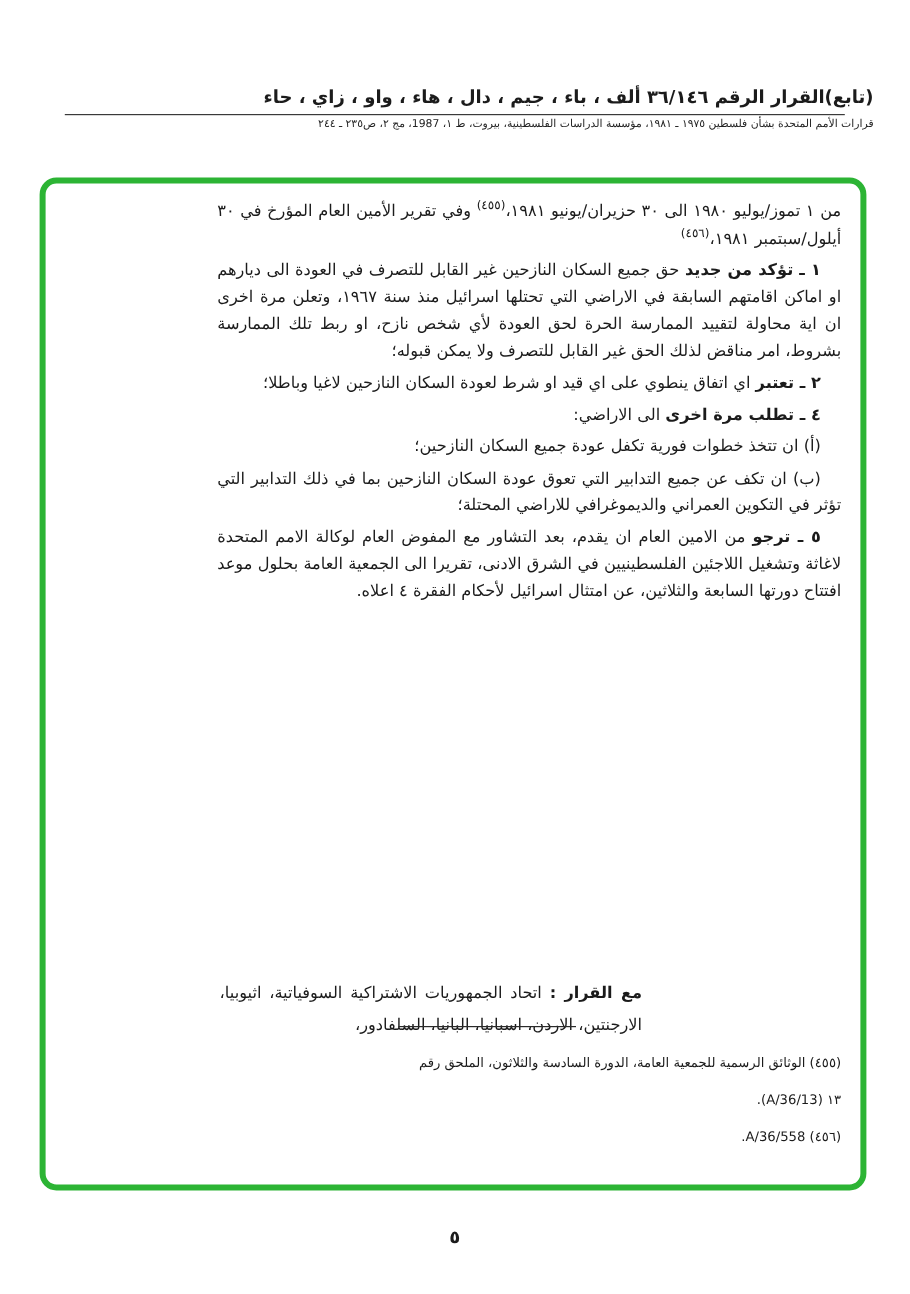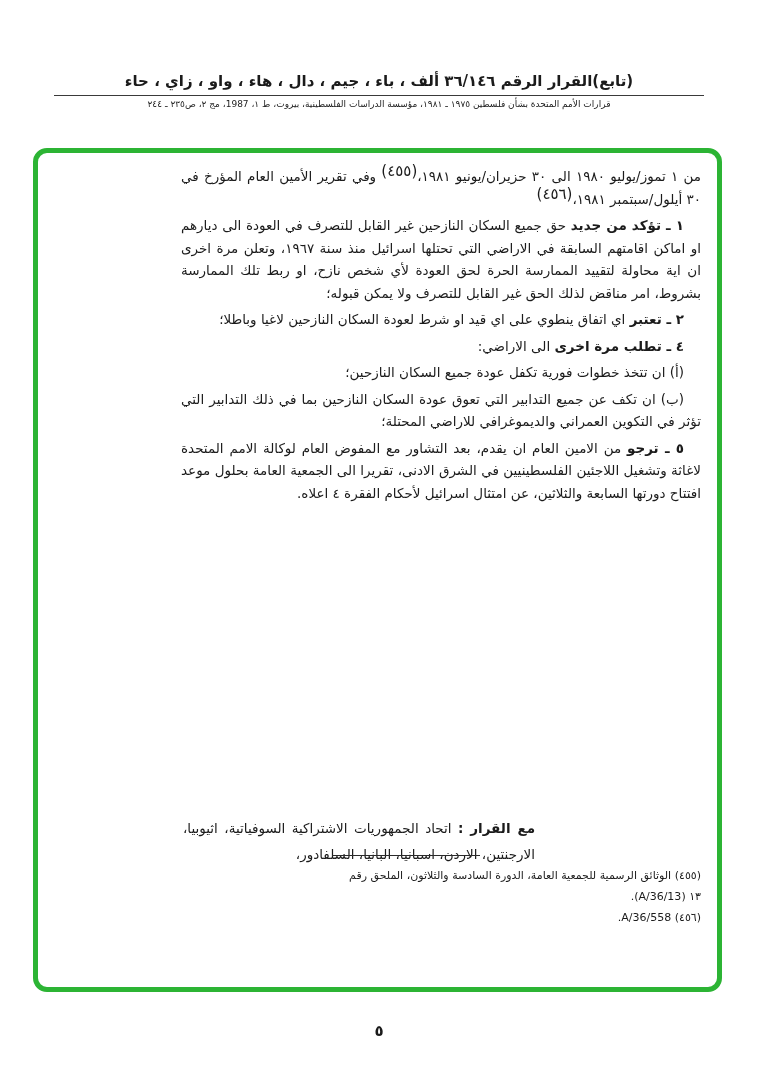--- a/index.html
+++ b/index.html
@@ -11,21 +11,21 @@
     width: 758px;
     height: 1078px;
     position: relative;
     font-family: "DejaVu Sans", sans-serif;
     color: var(--text-black, #1b1b1b);
     overflow: hidden;
   }
   .page { position: absolute; inset: 0; background: #ffffff; }
 
   
-  .header { position: absolute; top: 72px; left: 30px; right: 30px; text-align: center; }
+  .header { position: absolute; top: 72px; left: 30px; right: 30px; }
   .header-title {
     direction: rtl;
     font-size: 15px;
     font-weight: bold;
     letter-spacing: 0.3px;
   }
   .header-divider {
     width: 650px;
     margin: 5px auto 3px auto;
     border-top: 1px solid #3a3a3a;
@@ -57,21 +57,21 @@
     right: 16px;
     width: 520px;
     direction: rtl;
     text-align: justify;
     font-size: 13.5px;
     line-height: 22.5px;
   }
   .para { margin: 0 0 4px 0; text-indent: 17px; }
   .para.flush { text-indent: 0; }
   .lead { font-weight: bold; }
-  sup.ref { font-size: 15px; vertical-align: super; line-height: 0; }
+  sup.ref { font-size: 10px; vertical-align: super; line-height: 0; }
 
   
   .adoption {
     position: absolute;
     top: 510px;
     left: 196px;
     width: 220px;
     direction: rtl;
     font-size: 13.5px;
     line-height: 24px;
@@ -103,21 +103,21 @@
   .footnotes {
     position: absolute;
     top: 712px;
     right: 16px;
     width: 362px;
     direction: rtl;
     text-align: right;
     font-size: 11px;
     line-height: 21px;
   }
-  .footnote-line { white-space: nowrap; }
+  .footnote-line { white-space: nowrap; margin-top: 10px; }
 
   
   .page-number {
     position: absolute;
     top: 1022px;
     left: 0;
     width: 100%;
     text-align: center;
     font-size: 15px;
     font-weight: bold;

